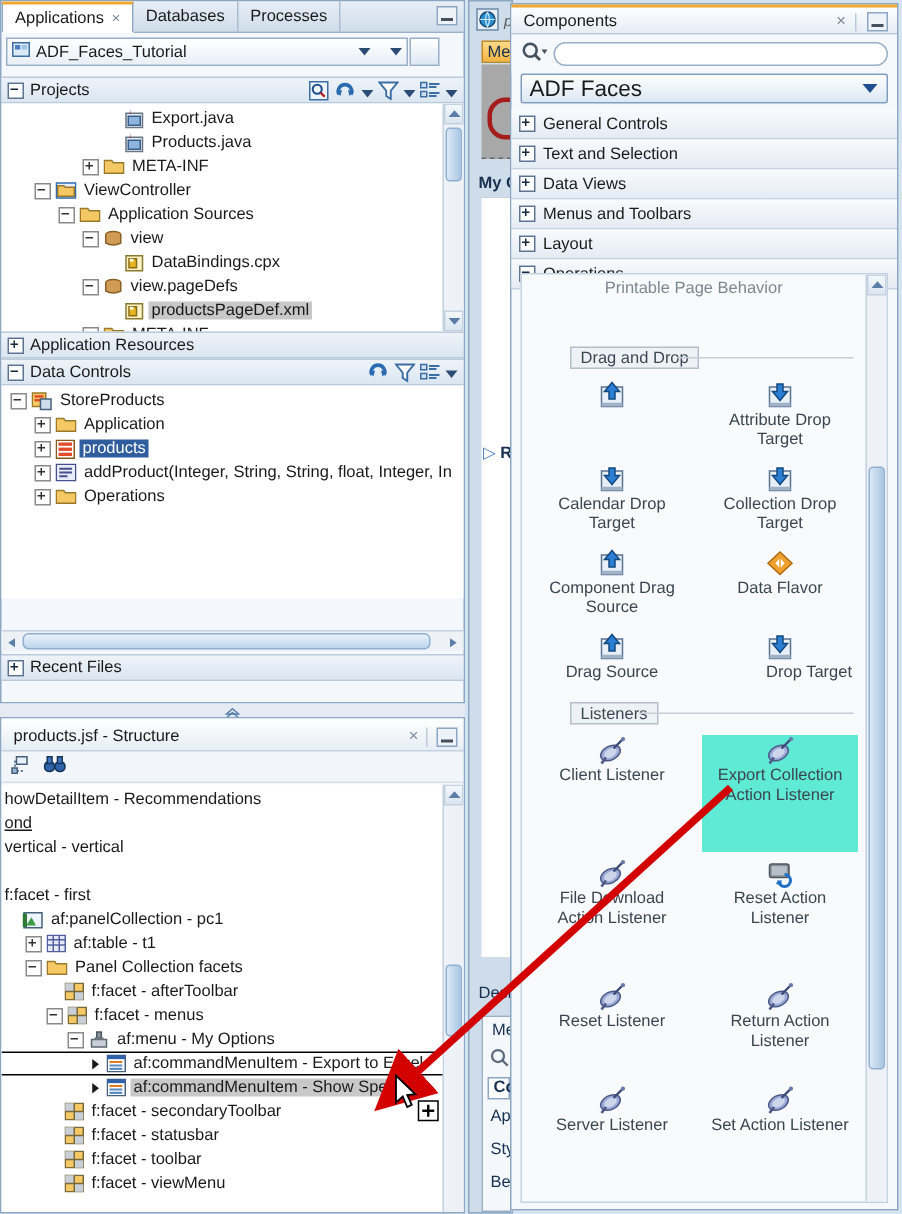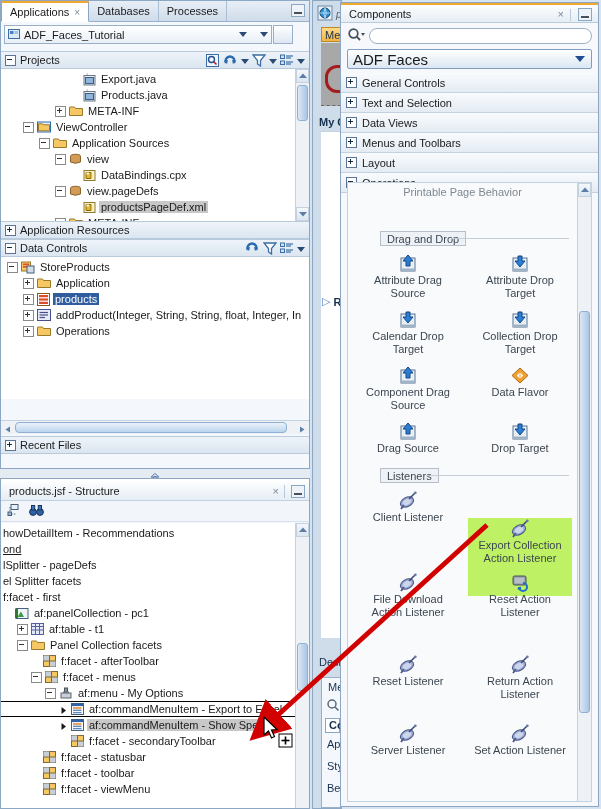--- a/index.html
+++ b/index.html
@@ -144,21 +144,21 @@
     position:absolute;left:6px;right:6px;background:#f8fafc;border:1px solid #c3d1e0;
     box-sizing:border-box;overflow:hidden;
   }
   .grp-title{
     position:absolute;left:6px;height:15px;padding:0 6px;
     background:#eef1f5;border:1px solid #b6bfc9;
     font-size:11px;color:#3d4853;line-height:14px;box-sizing:border-box;margin-left:26px;
   }
   .grp-line{position:absolute;height:1px;background:#c6ced7;}
   .pitem{position:absolute;width:104px;text-align:center;font-size:11px;color:#3c4650;line-height:13px;}
-  .pitem.sel{background:#bef264;margin-top:28px;}
+  .pitem.sel{background:#5eead4;}
   .pitem .glyph{height:20px;display:flex;align-items:center;justify-content:center;margin-bottom:1px;}
   
   #drag-arrow{position:absolute;left:0;top:0;width:601px;height:809px;pointer-events:none;}
   
   #editor-strip{left:312px;top:0;width:30px;height:809px;background:#cfdcea;border-right:1px solid #8ba7c4;box-sizing:border-box;overflow:hidden;}
   .strip-text{font-size:11px;color:#16304f;white-space:nowrap;}
 </style>
 </head>
 <body>
 
@@ -505,24 +505,21 @@
       </div>
       <div class="thumb" style="top:120px;height:46px;"></div>
     </div>
   <div class="trow" style="position: absolute; left: 0px; right: 14px; top: 2px; height: 16px; box-sizing: border-box; padding-left: 0px;">
         <span style="padding: 0px 2px;">howDetailItem - Recommendations</span>
       </div>
       <div class="trow" style="position: absolute; left: 0px; right: 14px; top: 18px; height: 16px; box-sizing: border-box; padding-left: 0px; text-decoration: underline;">
         <span style="padding: 0px 2px;">ond</span>
       </div>
       <div class="trow" style="position: absolute; left: 0px; right: 14px; top: 34px; height: 16px; box-sizing: border-box; padding-left: 0px;">
-        <span style="padding: 0px 2px;">lSplitter - pageDefs</span>
-      </div>
-      <div class="trow" style="position: absolute; left: 0px; right: 14px; top: 50px; height: 16px; box-sizing: border-box; padding-left: 0px;">
-        <span style="padding: 0px 2px;">el Splitter facets</span>
+        <span style="padding: 0px 2px;">vertical - vertical</span>
       </div>
       <div class="trow" style="position: absolute; left: 0px; right: 14px; top: 66px; height: 16px; box-sizing: border-box; padding-left: 0px;">
         <span style="padding: 0px 2px;">f:facet - first</span>
       </div>
       <div class="trow" style="position: absolute; left: 0px; right: 14px; top: 82px; height: 16px; box-sizing: border-box; padding-left: 2px;">
         <span style="flex: 0 0 auto; width: 9px; height: 9px; margin-right: 3px; display: inline-block;"></span>
         <span style="flex: 0 0 auto; margin-right: 3px; display: inline-flex; align-items: center;">
           <svg width="14" height="13" viewBox="0 0 14 13">
             <rect x="1" y="1.5" width="12" height="10" fill="#eef4fa" stroke="#46607c"></rect>
             <polygon points="2.5,10 6,4.5 9,10" fill="#3f9a44"></polygon>
@@ -613,21 +610,21 @@
           <svg width="13" height="12" viewBox="0 0 13 12">
             <rect x="0.5" y="0.5" width="12" height="11" fill="#ffffff" stroke="#46607c"></rect>
             <rect x="0.5" y="0.5" width="12" height="2.6" fill="#2f62a8"></rect>
             <line x1="2" y1="5" x2="10.5" y2="5" stroke="#e07a1a" stroke-width="1.4"></line>
             <line x1="2" y1="7.3" x2="10.5" y2="7.3" stroke="#5b8bc4" stroke-width="1.4"></line>
             <line x1="2" y1="9.6" x2="10.5" y2="9.6" stroke="#5b8bc4" stroke-width="1.4"></line>
           </svg>
         </span>
         <span style="padding: 0px 2px; background: rgb(200, 200, 200);">af:commandMenuItem - Show Specials</span>
       </div>
-      <div class="trow" style="position: absolute; left: 0px; right: 14px; top: 210px; height: 16px; box-sizing: border-box; padding-left: 30px; margin-left: 28px;">
+      <div class="trow" style="position: absolute; left: 0px; right: 14px; top: 210px; height: 16px; box-sizing: border-box; padding-left: 30px;">
         <span style="flex: 0 0 auto; width: 9px; height: 9px; margin-right: 3px; display: inline-block;"></span>
         <span style="flex: 0 0 auto; margin-right: 3px; display: inline-flex; align-items: center;">
           <svg width="13" height="12" viewBox="0 0 13 12">
             <rect x="0.5" y="0.5" width="12" height="11" fill="#f5c864" stroke="#7a6a3a"></rect>
             <rect x="0.5" y="0.5" width="6" height="5.5" fill="#c9cfd6"></rect>
             <rect x="6.5" y="6" width="6" height="5.5" fill="#c9cfd6"></rect>
             <line x1="6.5" y1="0.5" x2="6.5" y2="11.5" stroke="#7a6a3a"></line>
             <line x1="0.5" y1="6" x2="12.5" y2="6" stroke="#7a6a3a"></line>
           </svg>
         </span>
@@ -774,21 +771,20 @@
           <div class="grp-title" style="top: 48px;">Drag and Drop</div>
           <div class="grp-line" style="left: 102.6px; right: 8px; top: 55px;"></div>
           <div class="pitem" style="left: 8px; top: 70px; height: 52px;">
             <div class="glyph">
               <svg width="20" height="19" viewBox="0 0 20 19">
                 <rect x="3" y="4" width="14" height="13" fill="#e8eff7" stroke="#5a7390"></rect>
                 <rect x="3" y="14.5" width="14" height="2.5" fill="#9fb3c8"></rect>
                 <polygon points="10,1 15,7 12,7 12,12 8,12 8,7 5,7" fill="#2a7fd4" stroke="#13497f"></polygon>
               </svg>
             </div>
-            <div style="padding: 0px 4px;">Attribute Drag Source</div>
           </div>
           <div class="pitem" style="left: 120px; top: 70px; height: 52px;">
             <div class="glyph">
               <svg width="20" height="19" viewBox="0 0 20 19">
                 <rect x="3" y="4" width="14" height="13" fill="#e8eff7" stroke="#5a7390"></rect>
                 <rect x="3" y="14.5" width="14" height="2.5" fill="#9fb3c8"></rect>
                 <polygon points="10,13 5,7 8,7 8,2 12,2 12,7 15,7" fill="#2a7fd4" stroke="#13497f"></polygon>
               </svg>
             </div>
             <div style="padding: 0px 4px;">Attribute Drop Target</div>
@@ -844,21 +840,21 @@
             <div style="padding: 0px 4px;">Drag Source</div>
           </div>
           <div class="pitem" style="left: 120px; top: 238px; height: 39px;">
             <div class="glyph">
               <svg width="20" height="19" viewBox="0 0 20 19">
                 <rect x="3" y="4" width="14" height="13" fill="#e8eff7" stroke="#5a7390"></rect>
                 <rect x="3" y="14.5" width="14" height="2.5" fill="#9fb3c8"></rect>
                 <polygon points="10,13 5,7 8,7 8,2 12,2 12,7 15,7" fill="#2a7fd4" stroke="#13497f"></polygon>
               </svg>
             </div>
-            <div style="padding: 0px 4px;">Drop Target</div>
+            <div style="padding: 0px 4px; text-align: right;">Drop Target</div>
           </div>
           <div class="grp-title" style="top: 285px;">Listeners</div>
           <div class="grp-line" style="left: 77.8px; right: 8px; top: 292px;"></div>
           <div class="pitem" style="left: 8px; top: 307px; height: 52px;">
             <div class="glyph">
               <svg width="20" height="19" viewBox="0 0 20 19">
                 <ellipse cx="9" cy="11" rx="7" ry="4.6" transform="rotate(-28 9 11)" fill="#9aa9d6" stroke="#4d5a88"></ellipse>
                 <ellipse cx="9" cy="11" rx="4.6" ry="2.8" transform="rotate(-28 9 11)" fill="#cdd5ea"></ellipse>
                 <line x1="11" y1="8" x2="17" y2="2" stroke="#3d4a78" stroke-width="1.6"></line>
                 <circle cx="17.3" cy="1.8" r="1.4" fill="#6b7aa8"></circle>

